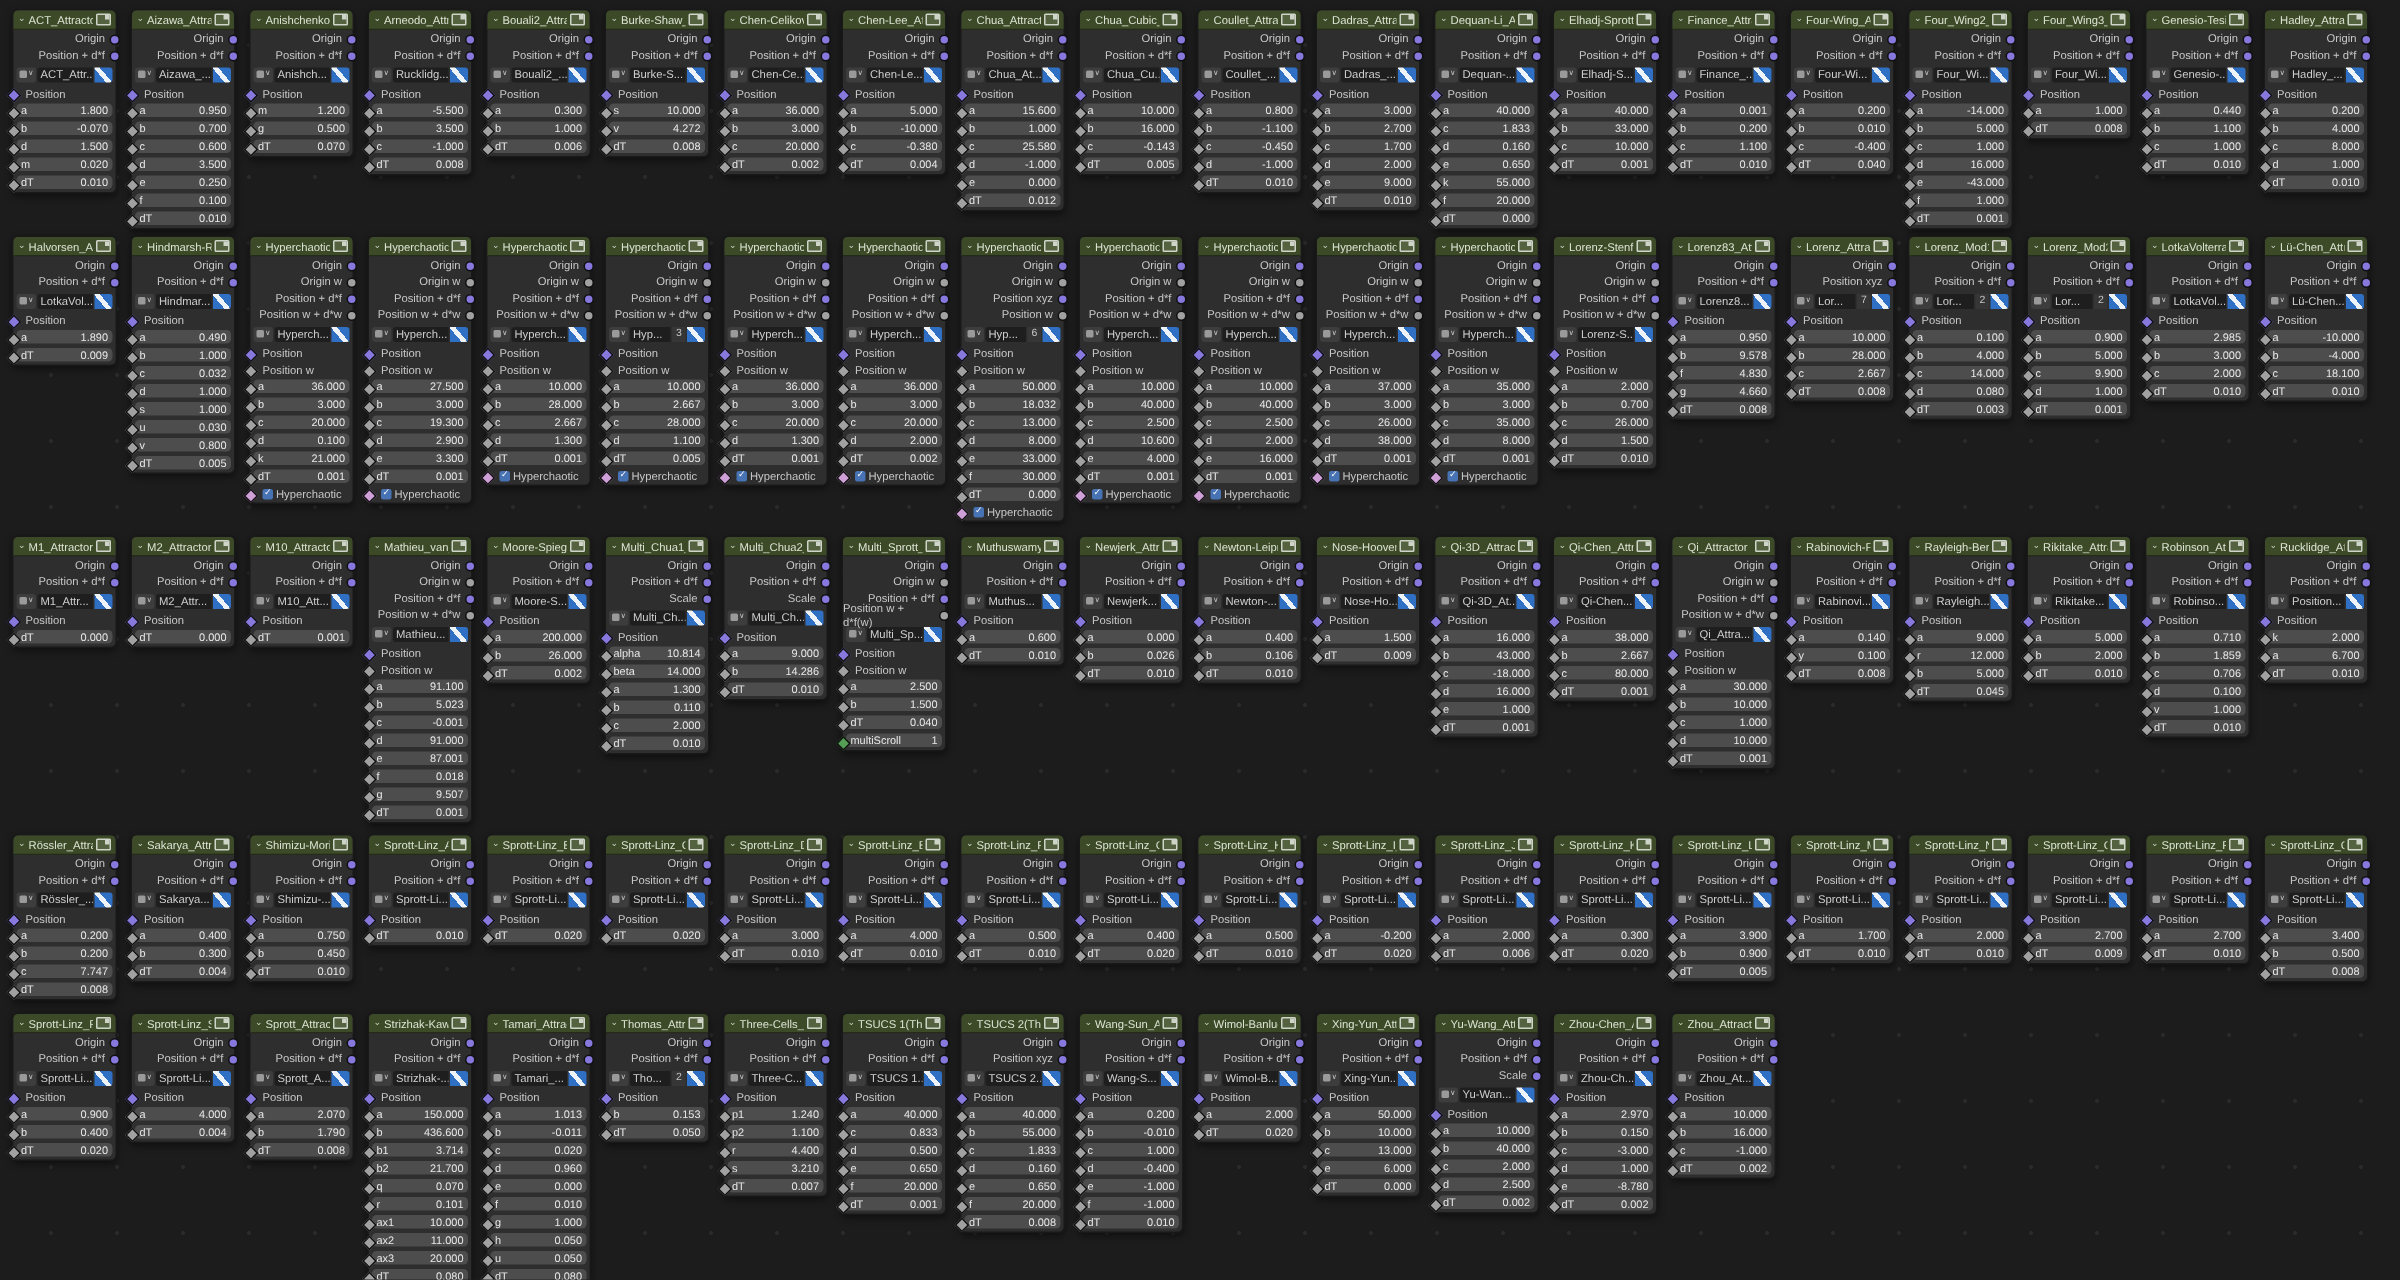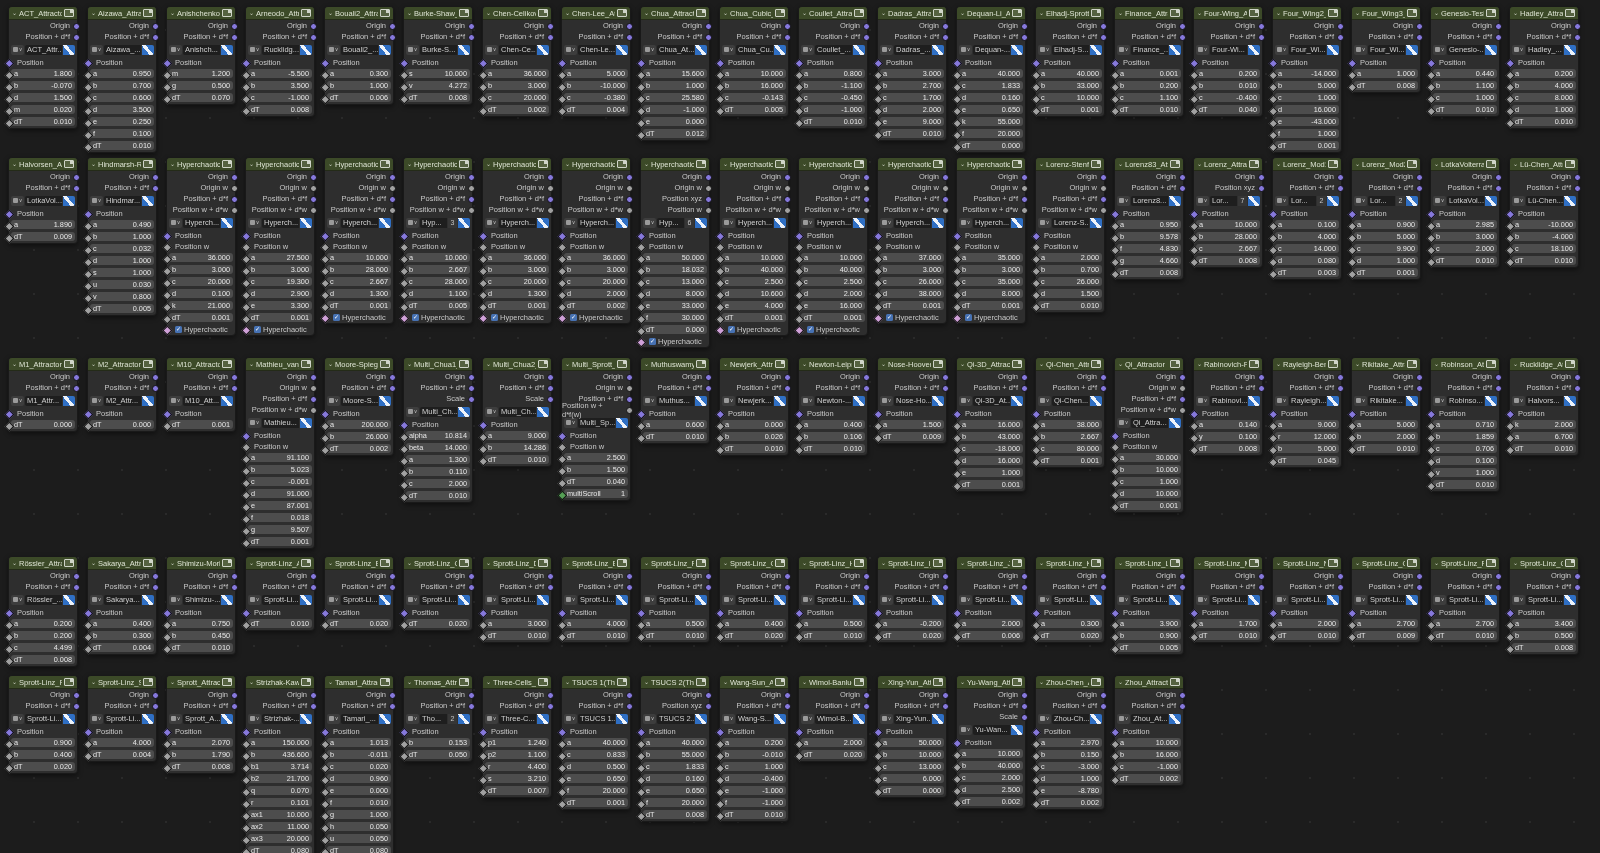--- a/index.html
+++ b/index.html
@@ -3733,21 +3733,21 @@
       </div>
       <div class="orow">
         <span>Position + d*f</span>
         <span class="sockc r" style="background: rgb(134, 120, 220);"></span>
       </div>
       <div class="drow">
         <span class="browse">
           <span class="bico"></span>
           <span class="bch">∨</span>
         </span>
-        <span class="nfield">Halvors...</span>
+        <span class="nfield">Position...</span>
         <span class="bluebtn"></span>
       </div>
       <div class="irow">
         <span class="sockd" style="background: rgb(134, 120, 220);"></span>
         <span>Position</span>
       </div>
       <div class="prow">
         <span class="sockd" style="background: rgb(161, 161, 161);"></span>
         <div class="pfield">
           <span>k</span>
@@ -3806,21 +3806,21 @@
         <span class="sockd" style="background: rgb(161, 161, 161);"></span>
         <div class="pfield">
           <span>b</span>
           <span>0.200</span>
         </div>
       </div>
       <div class="prow">
         <span class="sockd" style="background: rgb(161, 161, 161);"></span>
         <div class="pfield">
           <span>c</span>
-          <span>4.499</span>
+          <span>7.747</span>
         </div>
       </div>
       <div class="prow">
         <span class="sockd" style="background: rgb(161, 161, 161);"></span>
         <div class="pfield">
           <span>dT</span>
           <span>0.008</span>
         </div>
       </div>
     </div>

